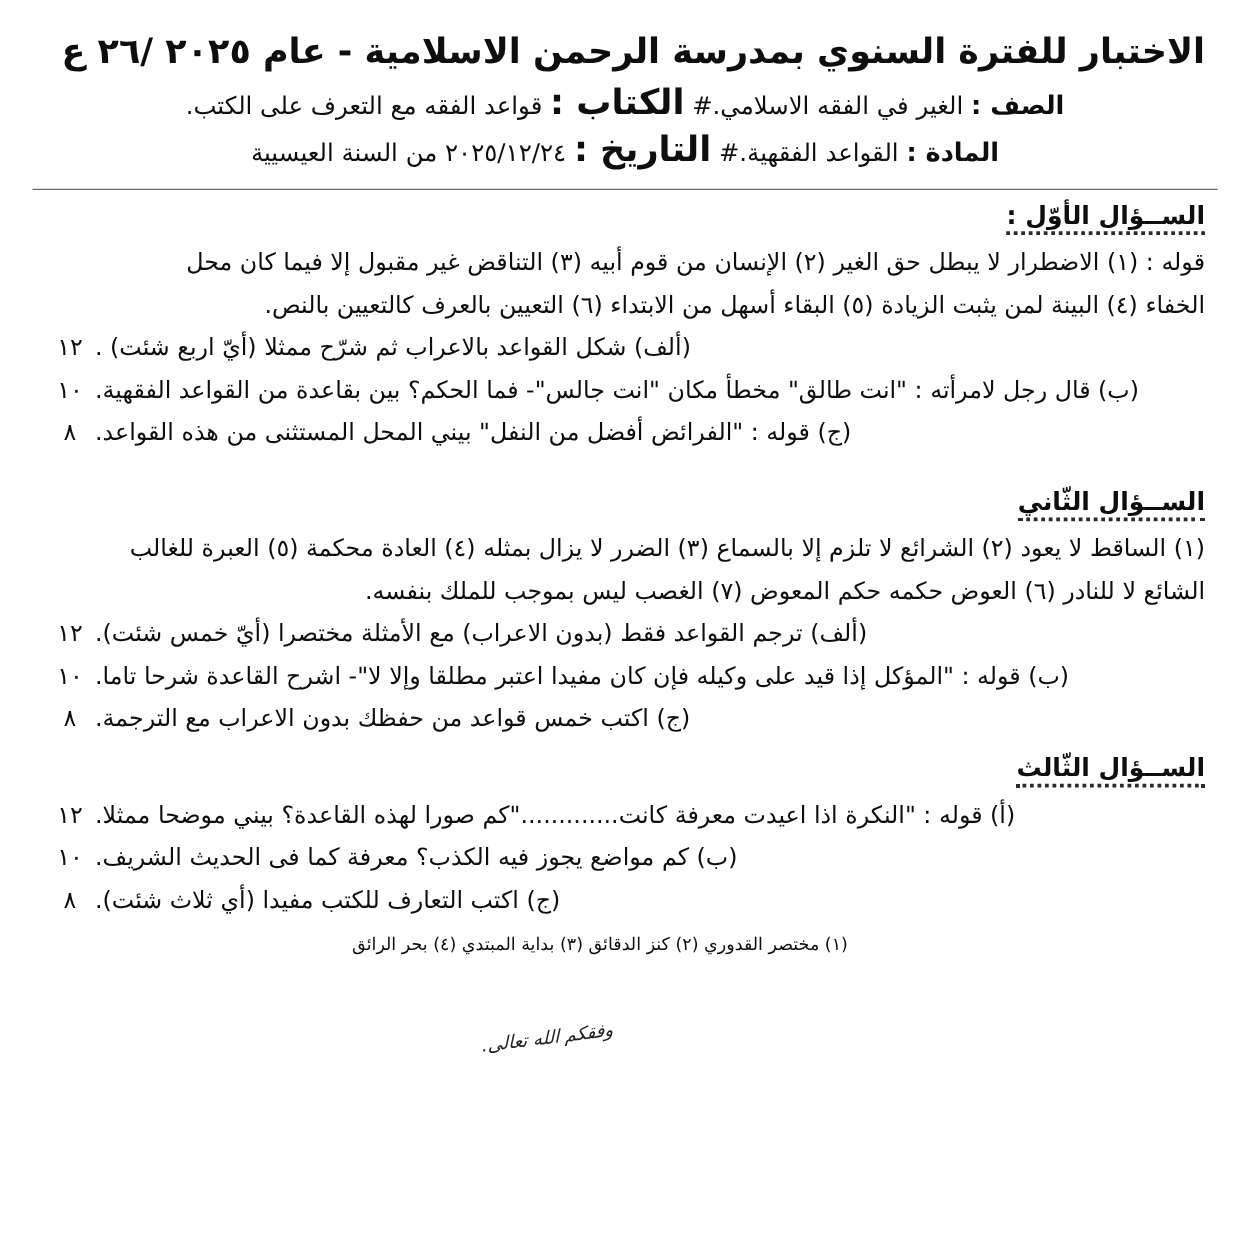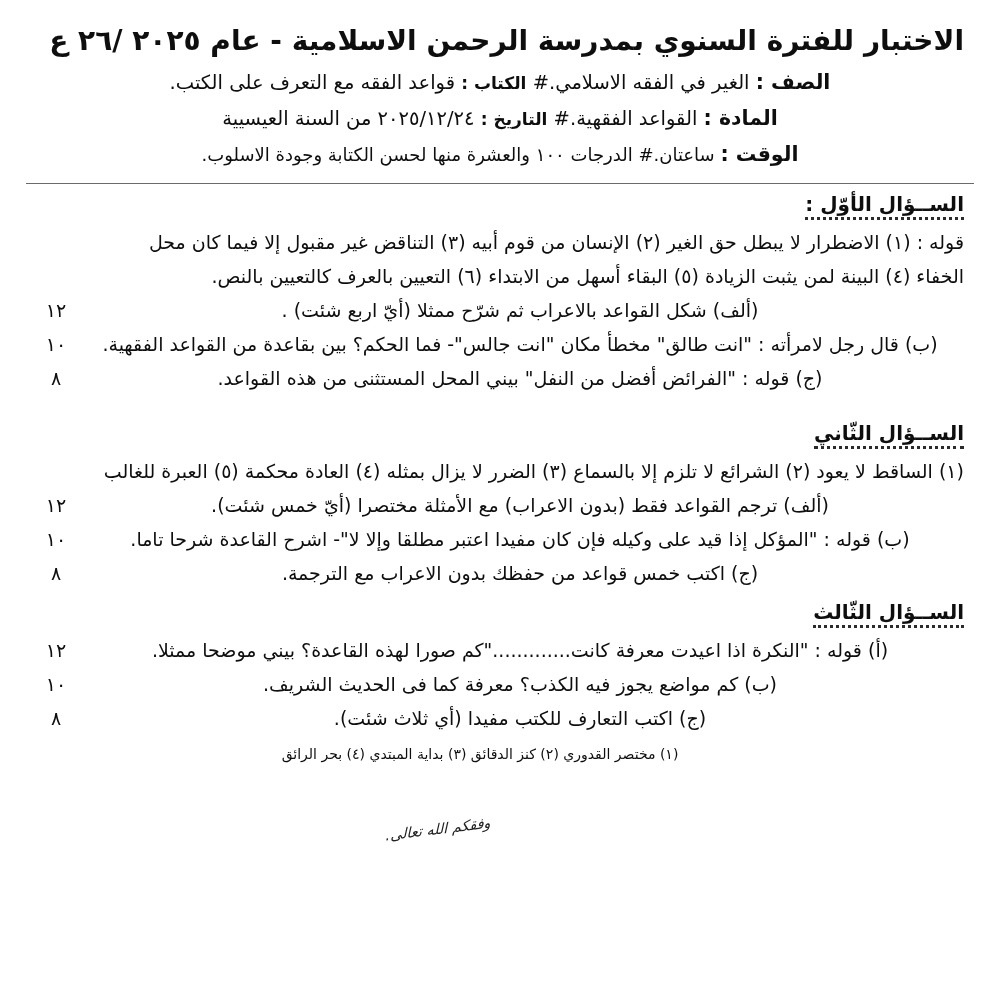--- a/index.html
+++ b/index.html
@@ -10,31 +10,31 @@
   }
   .page{padding:20px 36px 0 36px;}
   
   .title{
     font-size:28px;font-weight:700;
     margin:4px 0 10px 0;letter-spacing:-0.5px;
   }
   .hline{text-align:center;font-size:19.5px;margin:5px 0;line-height:30px;}
   .hline.small{font-size:18px;}
   .hlabel{font-weight:700;font-size:20.5px;}
-  .hlabel.big{font-size:17px;}
+  .hlabel.big{font-size:28px;}
   .rule{border:none;border-top:1.5px solid #6b6b6b;margin:13px -10px 4px -10px;}
   
   .sec-head-wrap{text-align:right;margin:8px 0 6px 0;}
   .sec-head{
     display:inline-block;font-size:20px;font-weight:700;
     border-bottom:3px dotted #2b2b2b;padding-bottom:1px;letter-spacing:-0.5px;
   }
   .intro{font-size:19px;line-height:33px;margin:1px 0;text-align:right;}
   .qrow{display:flex;justify-content:space-between;align-items:baseline;margin:1px 0;}
-  .qtext{flex:1 1 auto;font-size:19px;line-height:33px;text-align:center;margin:0;}
+  .qtext{flex:1 1 auto;font-size:19px;line-height:33px;text-align:left;margin:0;}
   .marks{flex:0 0 auto;width:40px;text-align:center;font-size:19px;}
   .sec2{margin-top:26px;}
   .sec3{margin-top:10px;}
   .books{font-size:14px;line-height:33px;text-align:center;margin:3px 40px 0 0;}
   .closing{
     text-align:center;font-size:14.5px;margin-top:50px;
     transform:translateX(-62px) rotate(-7deg) skewX(-6deg);
     font-style:italic;color:#222;
   }
 </style>
@@ -52,24 +52,20 @@
     <span>قواعد الفقه مع التعرف على الكتب.</span>
   </div>
 
   <div class="hline">
     <span class="hlabel">المادة :</span>
     <span>القواعد الفقهية.#</span>
     <span class="hlabel big">التاريخ :</span>
     <span>٢٠٢٥/١٢/٢٤ من السنة العيسيية</span>
   </div>
 
-  <div class="hline small">
-    <span class="hlabel">الوقت :</span>
-    <span>ساعتان.# الدرجات ١٠٠ والعشرة منها لحسن الكتابة وجودة الاسلوب.</span>
-  </div>
 
   <hr class="rule">
 
   <section>
     <div class="sec-head-wrap">
       <span class="sec-head">الســؤال الأوّل :</span>
     </div>
     <p class="intro">قوله : (١) الاضطرار لا يبطل حق الغير (٢) الإنسان من قوم أبيه (٣) التناقض غير مقبول إلا فيما كان محل</p>
     <p class="intro">الخفاء (٤) البينة لمن يثبت الزيادة (٥) البقاء أسهل من الابتداء (٦) التعيين بالعرف كالتعيين بالنص.</p>
     <div class="qrow">
@@ -84,20 +80,21 @@
       <p class="qtext">(ج) قوله : "الفرائض أفضل من النفل" بيني المحل المستثنى من هذه القواعد.</p>
       <span class="marks">٨</span>
     </div>
   </section>
 
   <section class="sec2">
     <div class="sec-head-wrap">
       <span class="sec-head">الســؤال الثّاني</span>
     </div>
     <p class="intro">(١) الساقط لا يعود (٢) الشرائع لا تلزم إلا بالسماع (٣) الضرر لا يزال بمثله (٤) العادة محكمة (٥) العبرة للغالب</p>
+    <p class="intro">الشائع لا للنادر (٦) العوض حكمه حكم المعوض (٧) الغصب ليس بموجب للملك بنفسه.</p>
     <div class="qrow">
       <p class="qtext">(ألف) ترجم القواعد فقط (بدون الاعراب) مع الأمثلة مختصرا (أيّ خمس شئت).</p>
       <span class="marks">١٢</span>
     </div>
     <div class="qrow">
       <p class="qtext">(ب) قوله : "المؤكل إذا قيد على وكيله فإن كان مفيدا اعتبر مطلقا وإلا لا"- اشرح القاعدة شرحا تاما.</p>
       <span class="marks">١٠</span>
     </div>
     <div class="qrow">
       <p class="qtext">(ج) اكتب خمس قواعد من حفظك بدون الاعراب مع الترجمة.</p>

